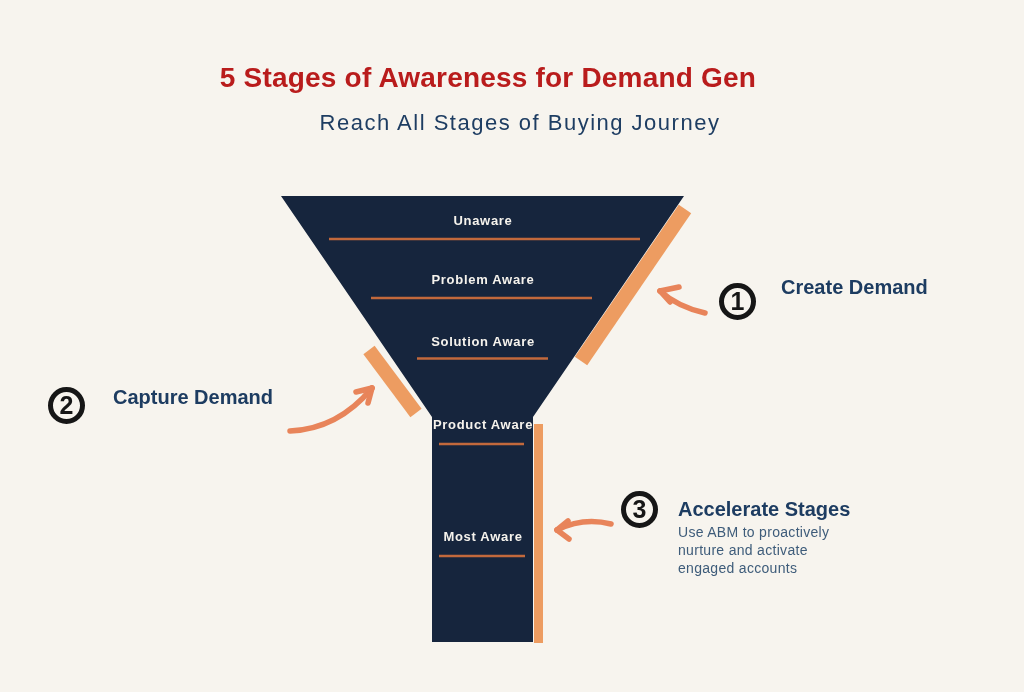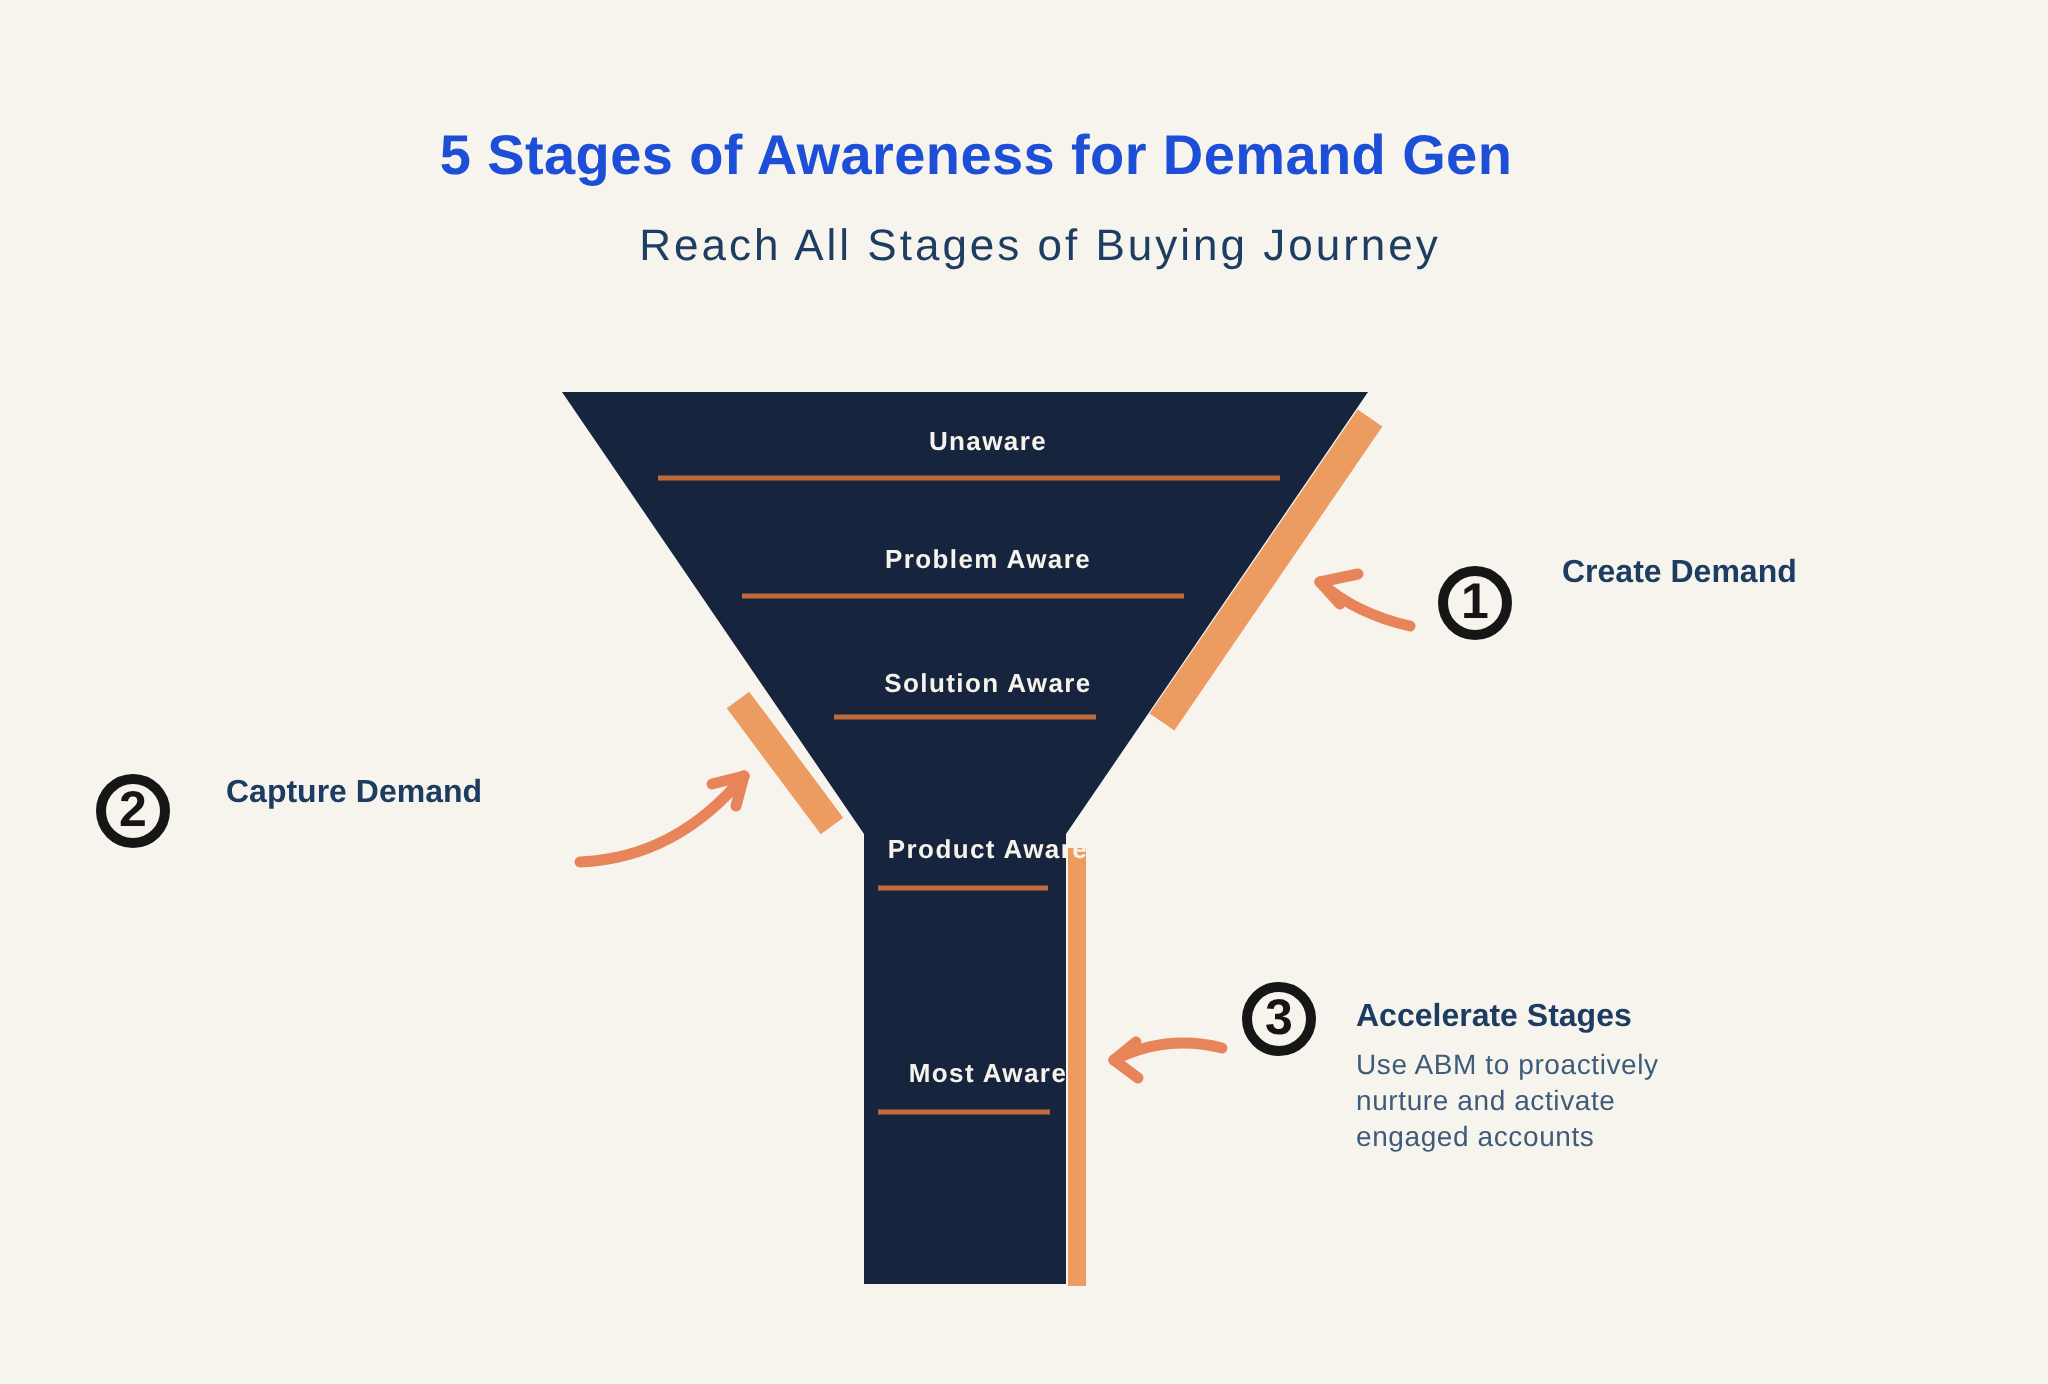--- a/index.html
+++ b/index.html
@@ -14,21 +14,21 @@
   }
   .title {
     position: absolute;
     top: 62px;
     left: 488px;
     transform: translateX(-50%);
     white-space: nowrap;
     font-size: 28px;
     font-weight: 800;
     letter-spacing: 0.2px;
-    color: #1d4ed8;
+    color: #b91c1c;
   }
   .subtitle {
     position: absolute;
     top: 110px;
     left: 488px;
     transform: translateX(-50%);
     white-space: nowrap;
     font-size: 22px;
     font-weight: 500;
     letter-spacing: 1.5px;
@@ -43,21 +43,20 @@
   .stage-label {
     position: absolute;
     left: 483px;
     transform: translateX(-50%);
     white-space: nowrap;
     font-size: 13px;
     font-weight: 700;
     letter-spacing: 0.7px;
     color: #f6f3ed;
     line-height: 14px;
-    margin-left: 11px;
   }
   .badge {
     position: absolute;
     width: 37px;
     height: 37px;
     border: 5px solid #161616;
     border-radius: 50%;
     display: flex;
     align-items: center;
     justify-content: center;
@@ -66,21 +65,21 @@
   .badge span {
     font-size: 25px;
     font-weight: 700;
     color: #161616;
     line-height: 1;
   }
   .callout-text {
     position: absolute;
   }
   .callout-heading {
-    font-size: 16px;
+    font-size: 20px;
     font-weight: 700;
     color: #1d3c61;
     line-height: 20px;
     white-space: nowrap;
   }
   .callout-body {
     margin-top: 4px;
     font-size: 14px;
     font-weight: 500;
     color: #3e5c7a;

